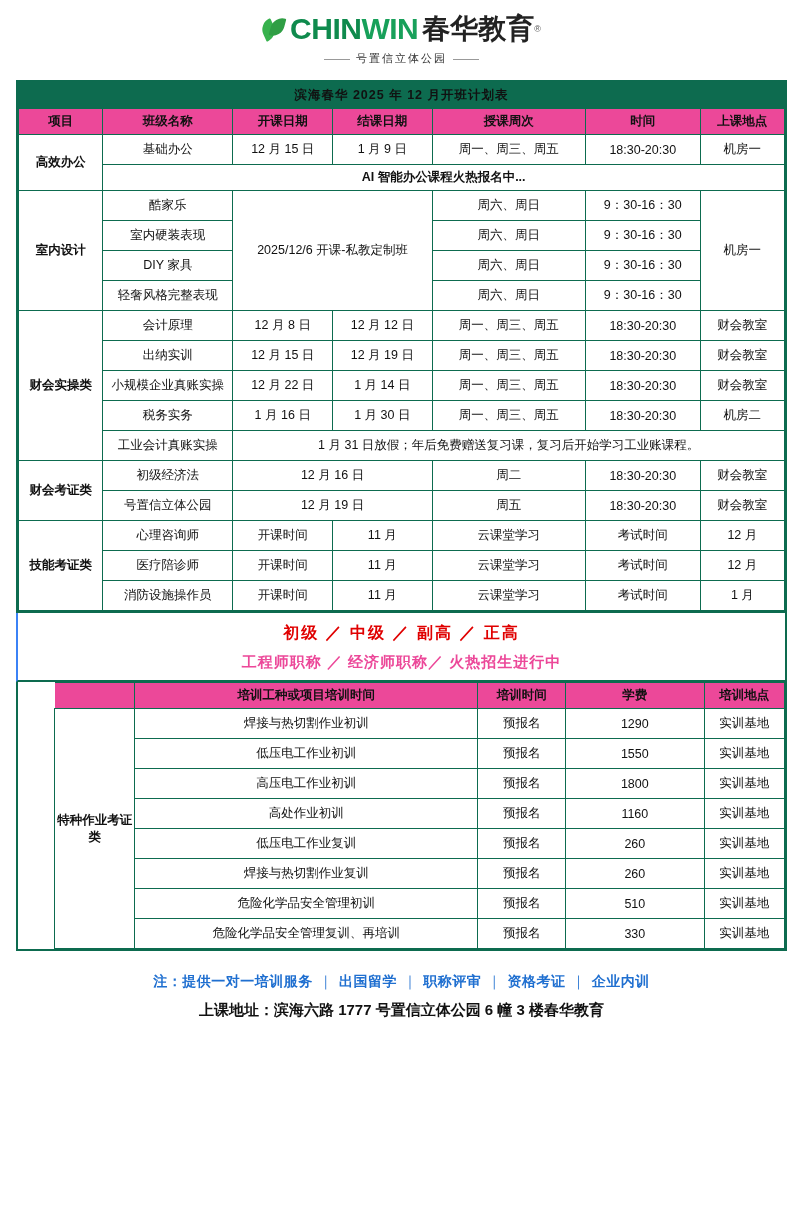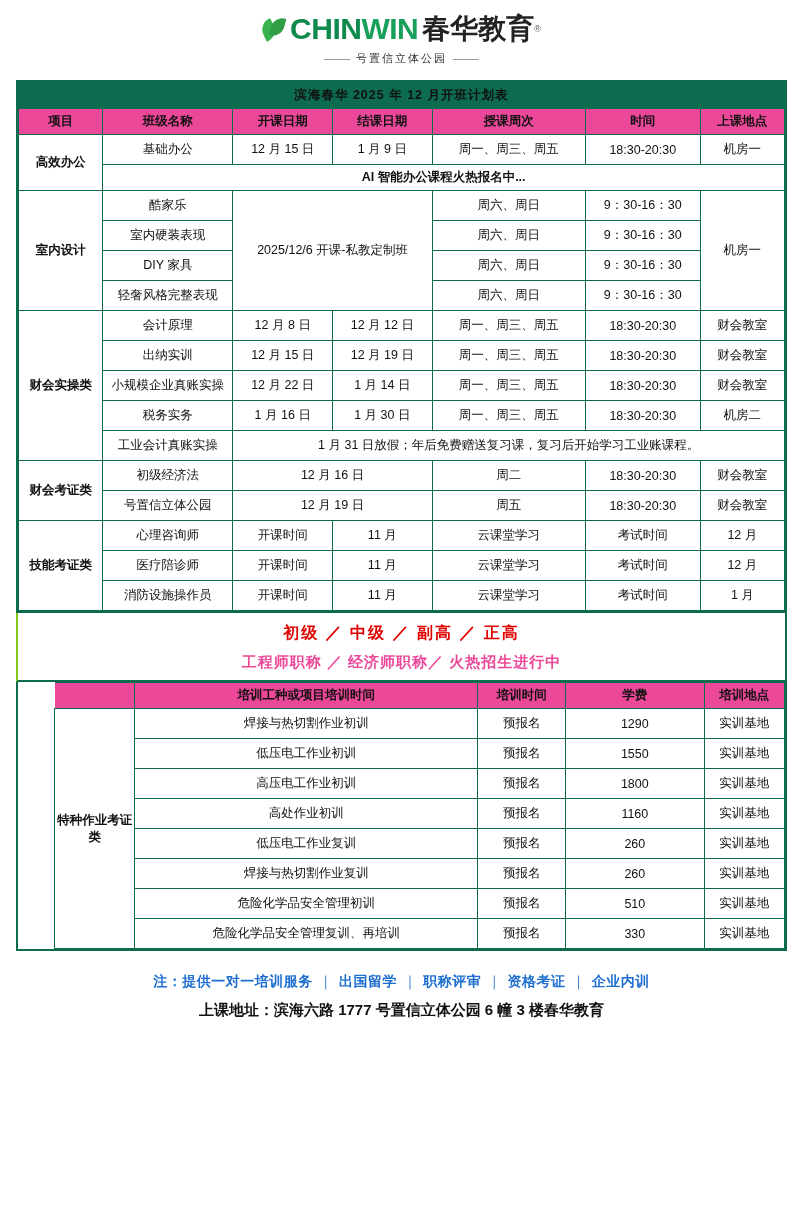--- a/index.html
+++ b/index.html
@@ -118,21 +118,21 @@
   }
   td.note {
     font-size: 12.5px;
     padding: 8px 4px;
   }
   .tall { height: 40px; }
 
   
   .banner {
     margin: 0 16px;
-    border-left: 2px solid #84cc16;
+    border-left: 2px solid #3b82f6;
     border-right: 2px solid #0d6b4f;
     border-bottom: 2px solid #0d6b4f;
     text-align: center;
     padding: 10px 0 8px 0;
   }
   .banner .line1 {
     color: #e00000;
     font-weight: bold;
     font-size: 16px;
     letter-spacing: 2px;

